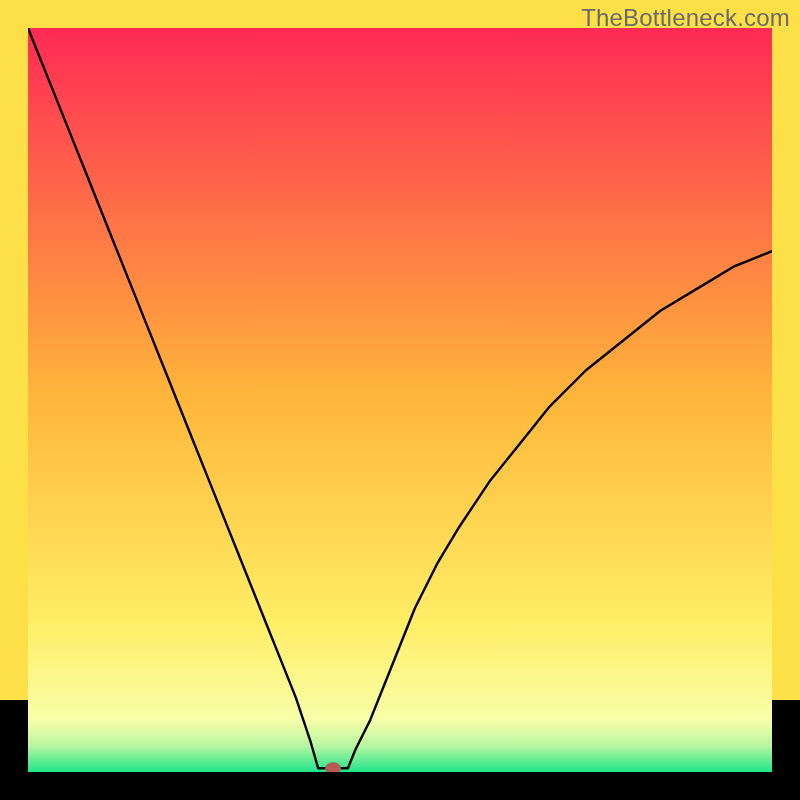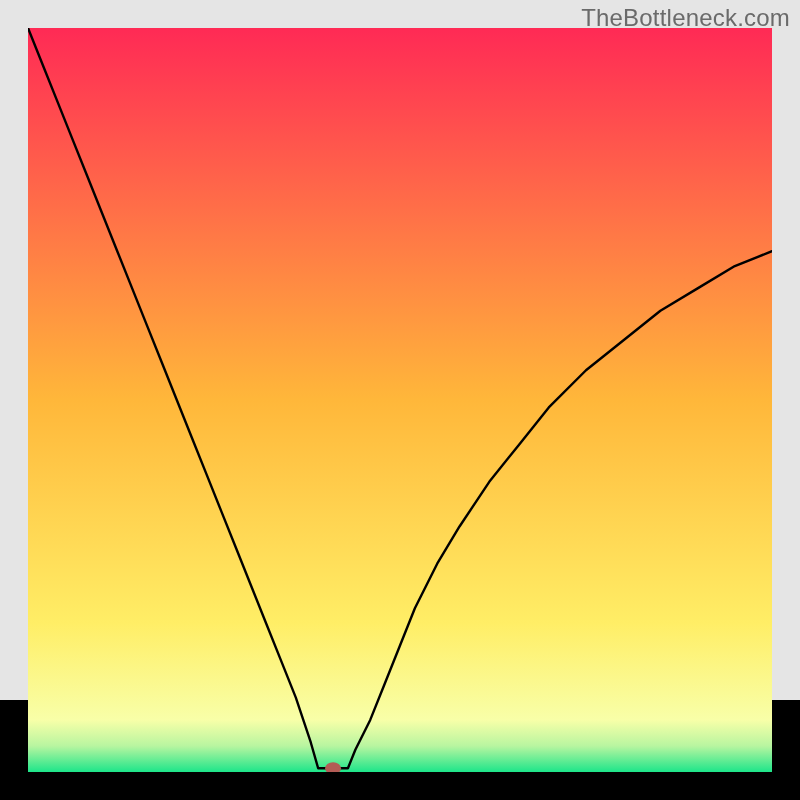--- a/index.html
+++ b/index.html
@@ -8,21 +8,21 @@
     width: 800px;
     height: 800px;
     background: #000;
     font-family: Arial, Helvetica, sans-serif;
     overflow: hidden;
   }
   .frame {
     position: relative;
     width: 800px;
     height: 700px;
-    background: #e5e5e5;
+    background: #fde047;
   }
   .watermark {
     position: absolute;
     top: 4px;
     right: 10px;
     color: #6a6a6a;
     font-size: 24px;
     font-weight: 500;
     letter-spacing: 0.2px;
     z-index: 10;

